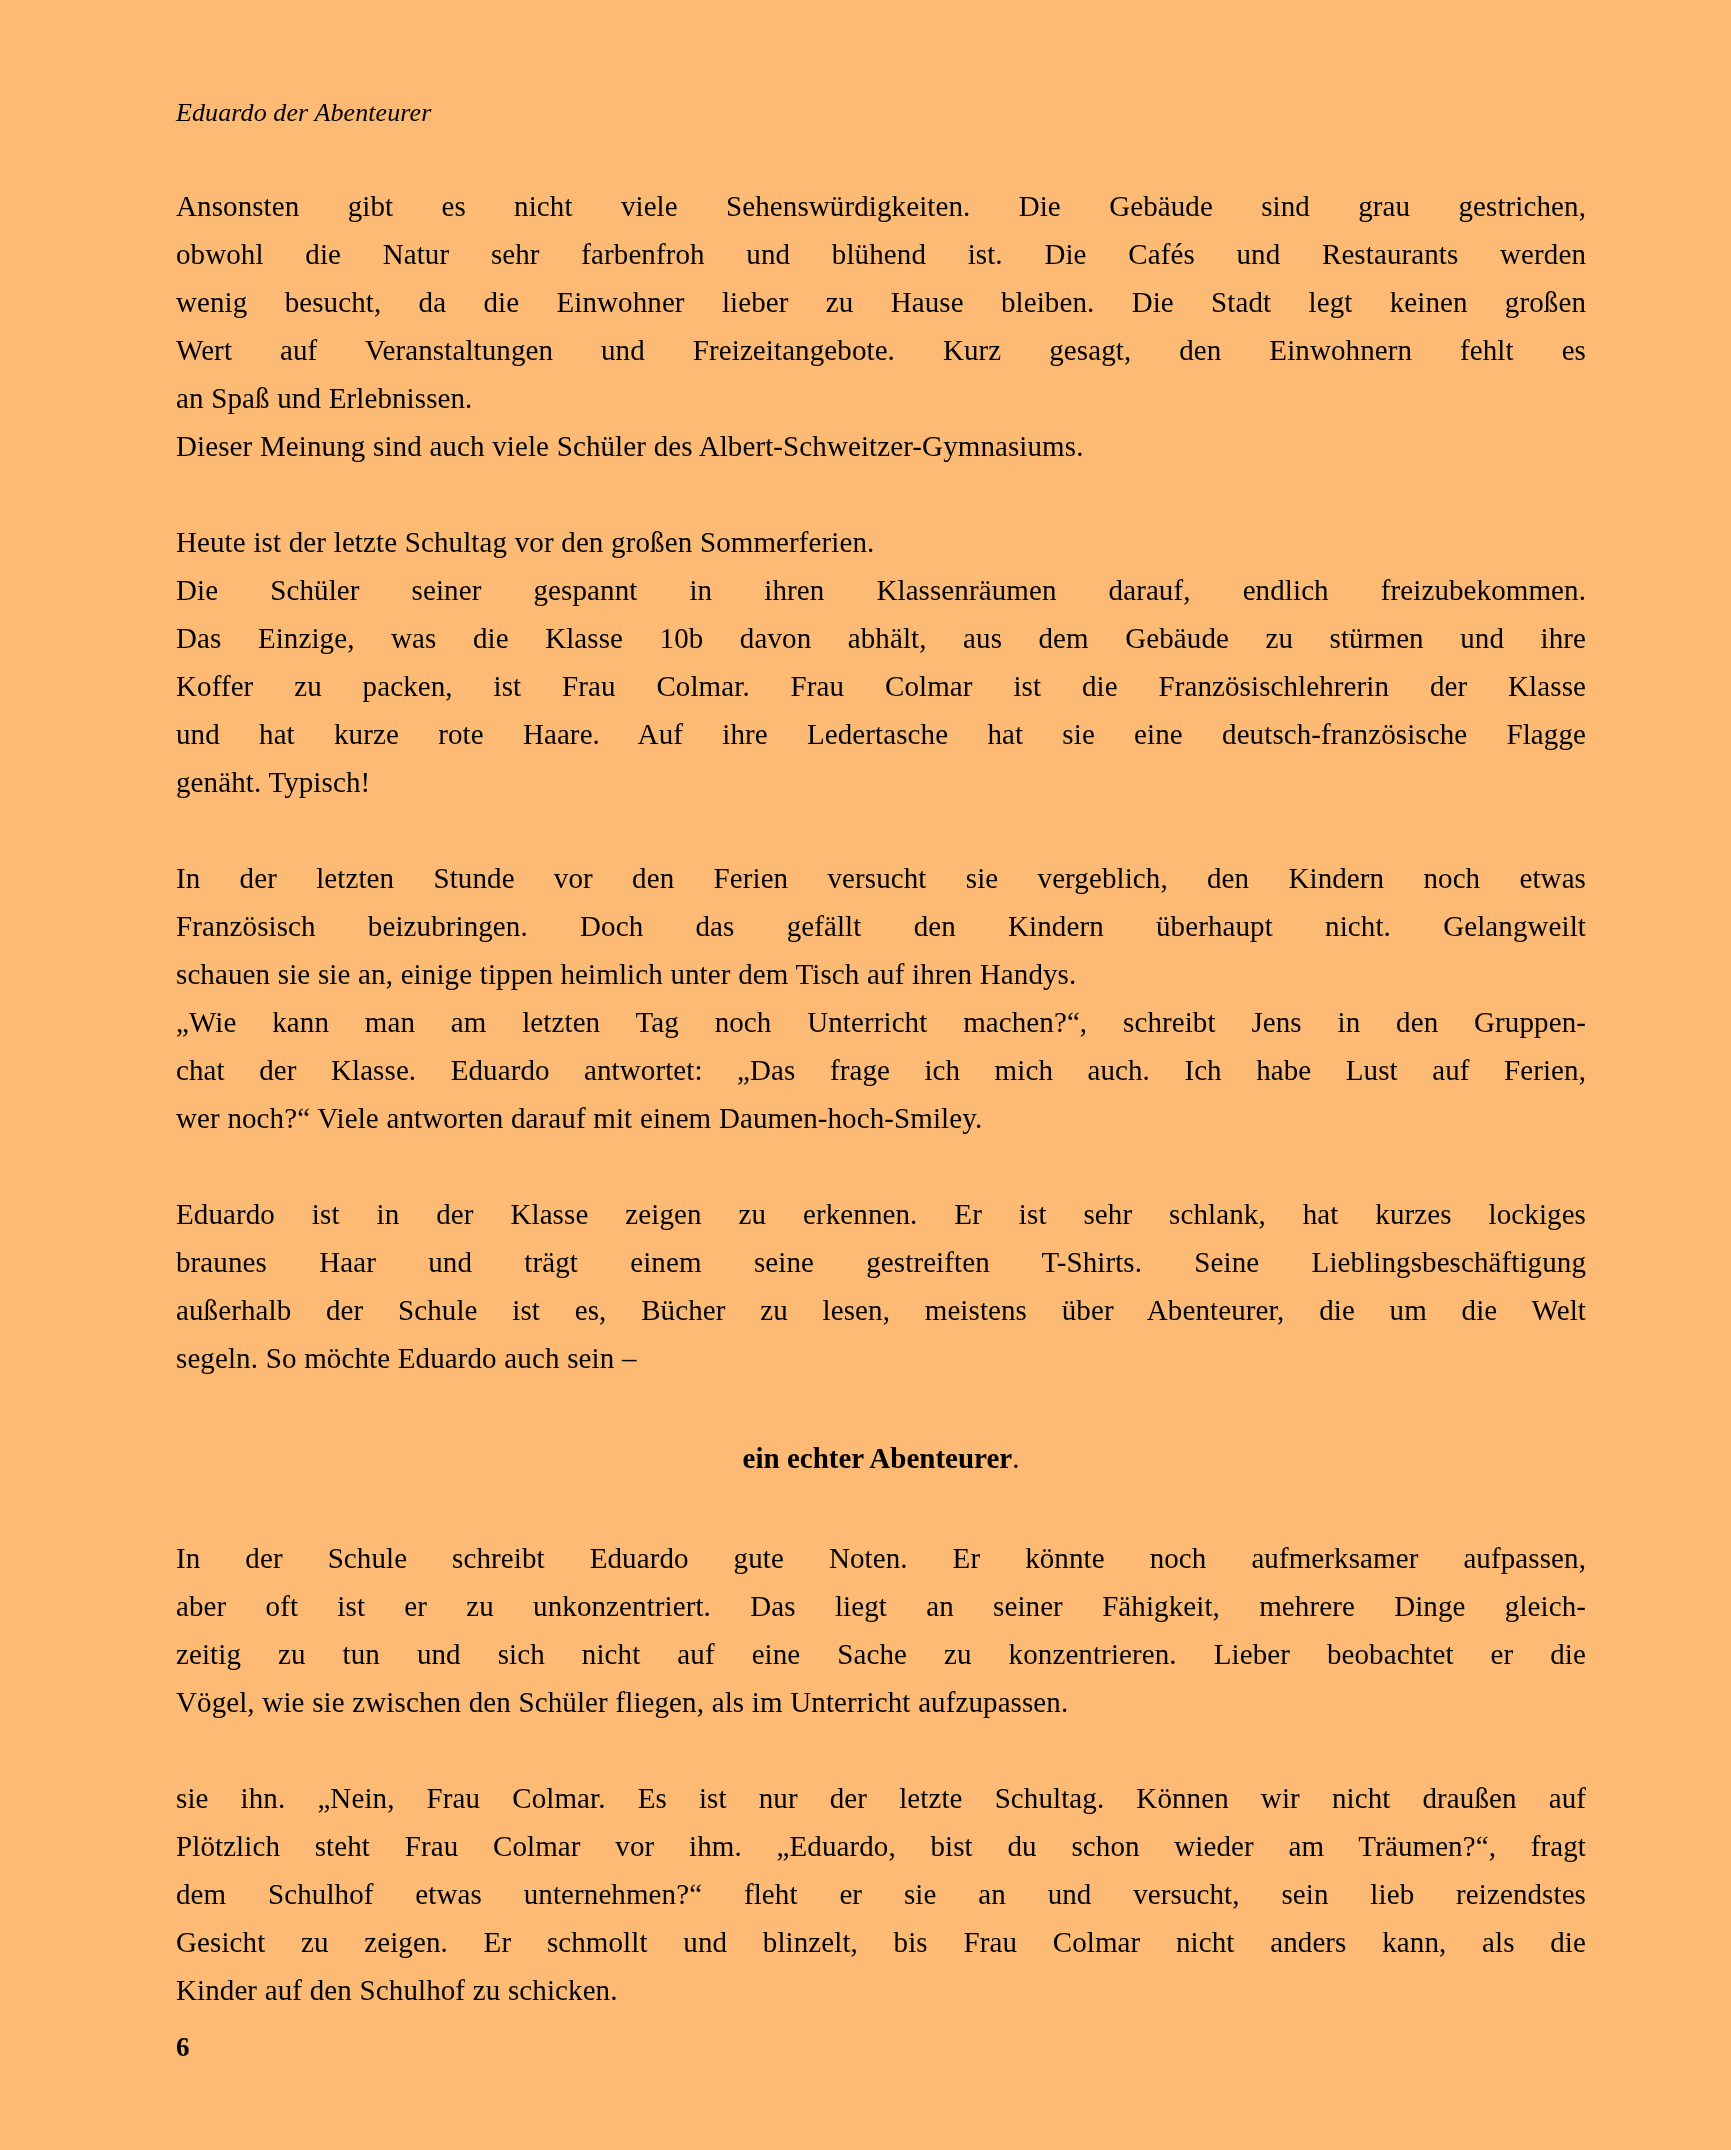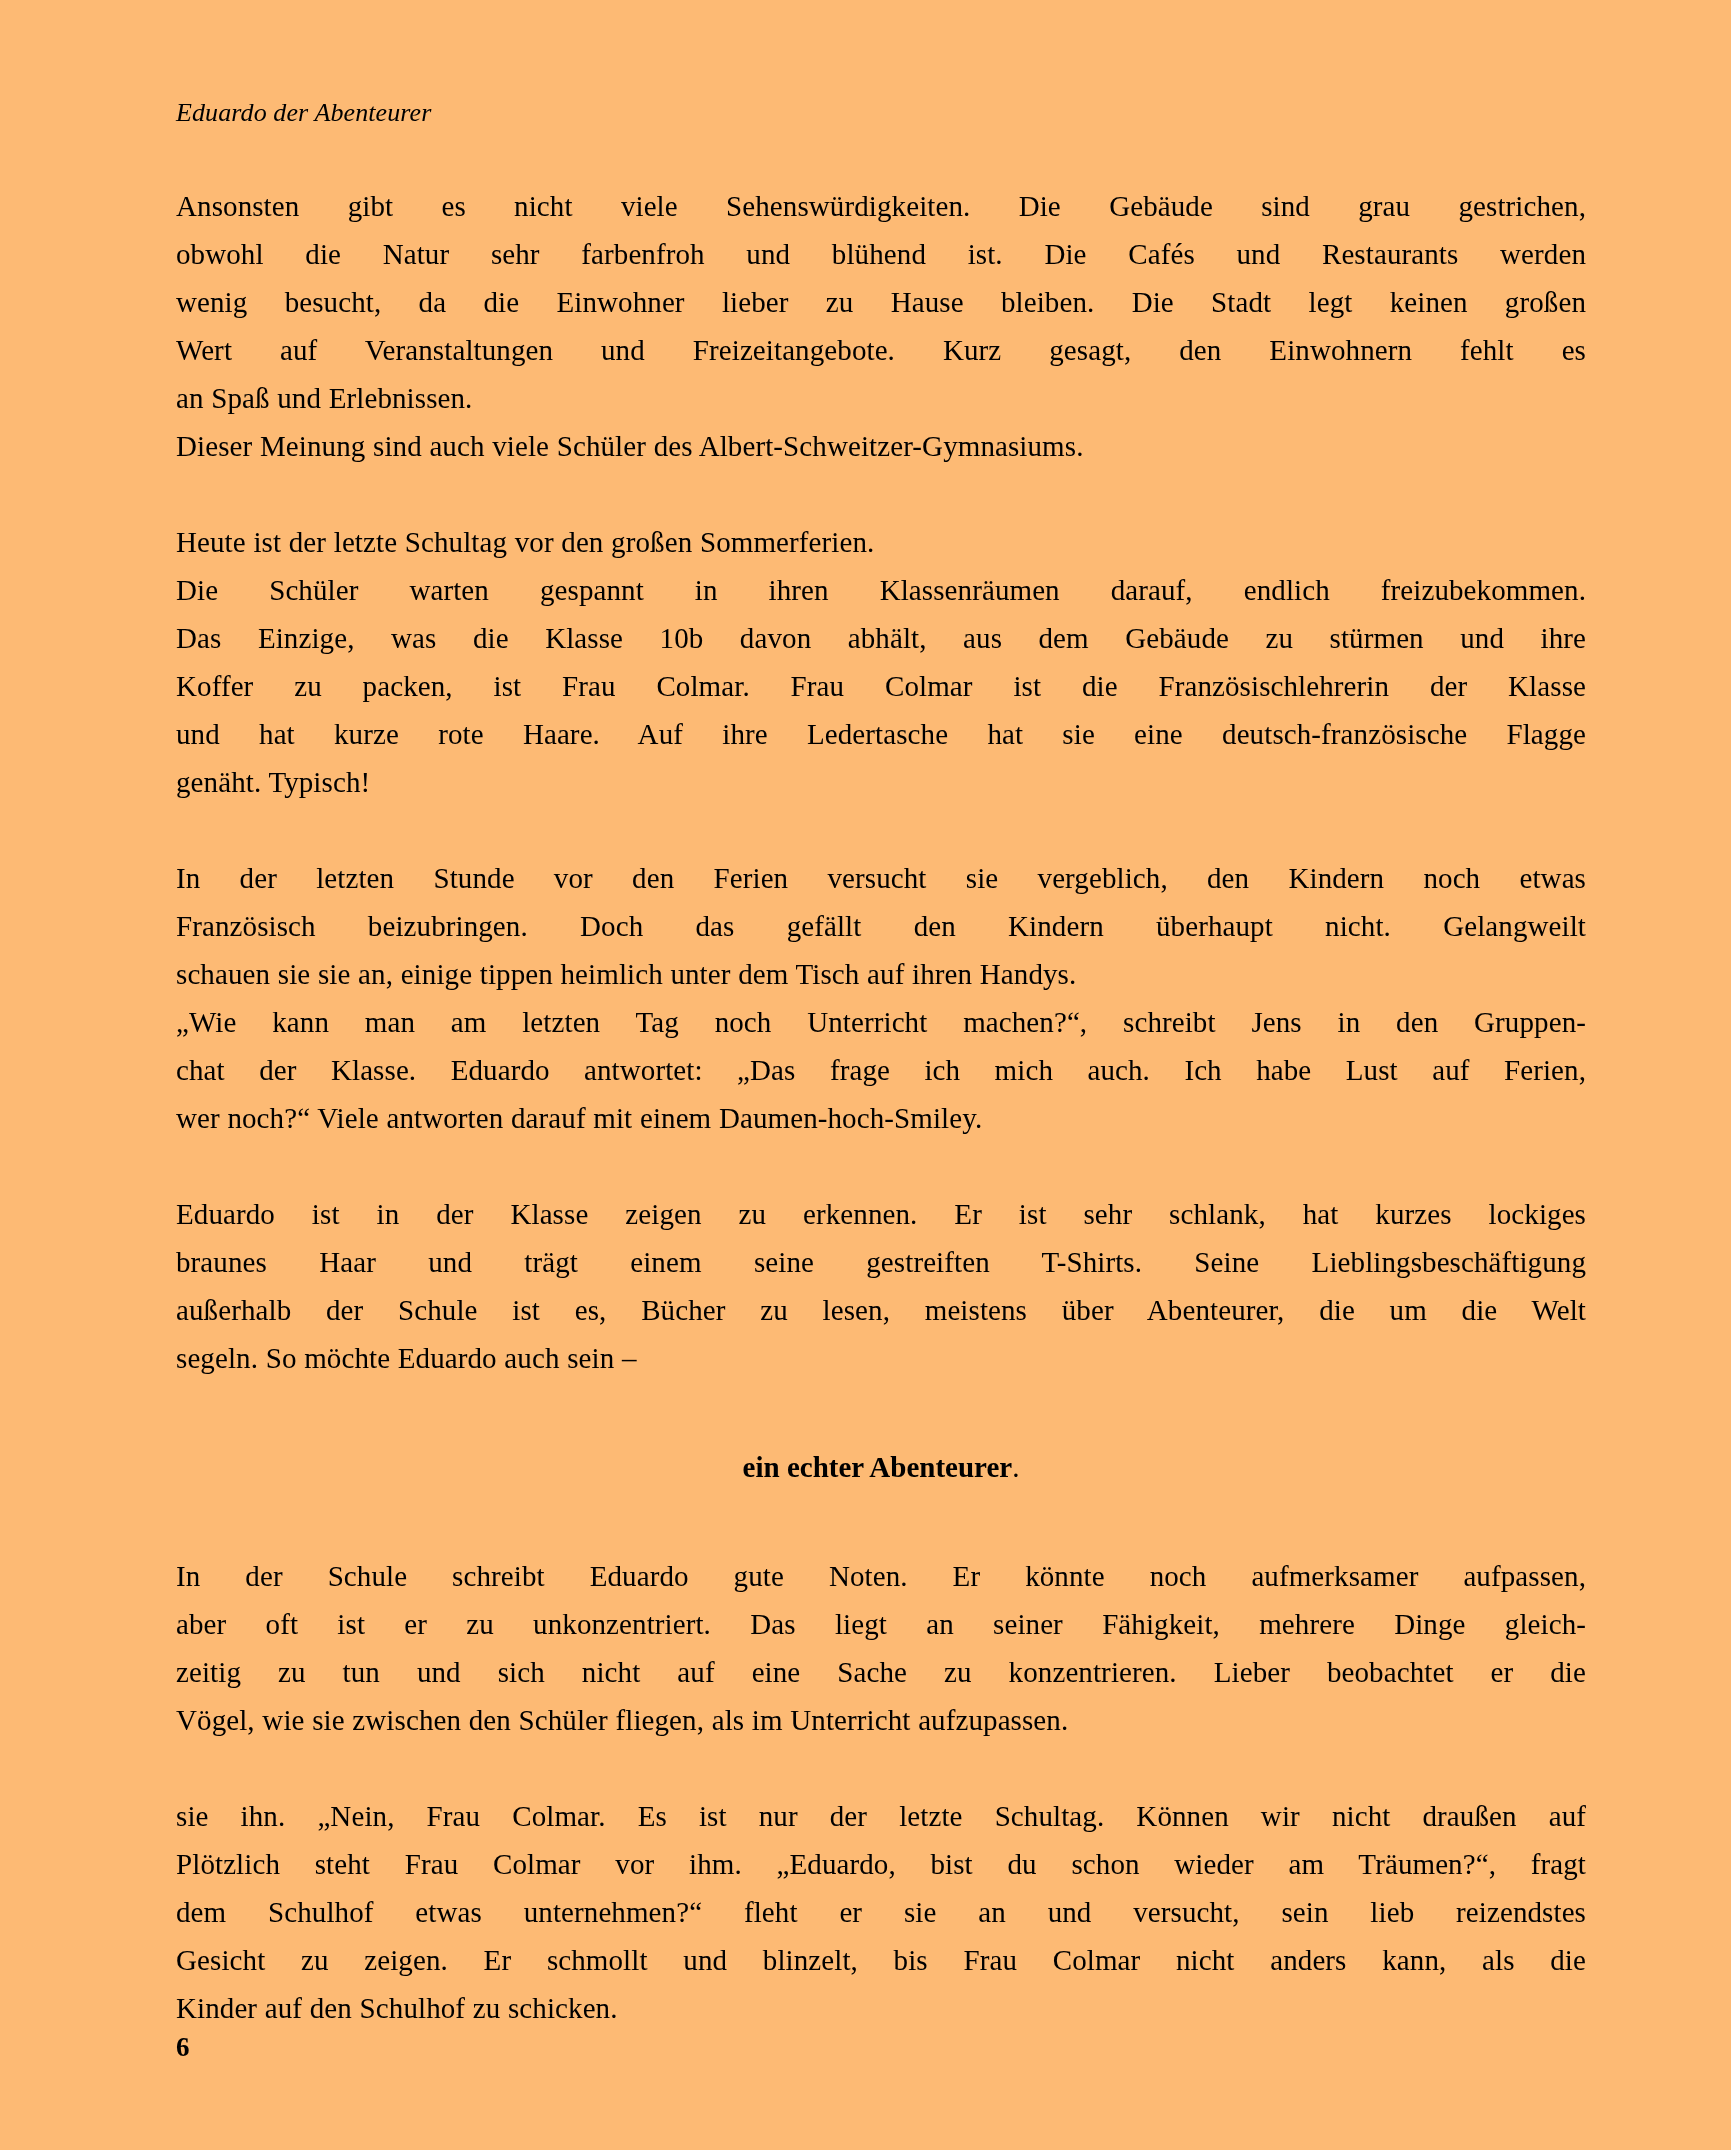--- a/index.html
+++ b/index.html
@@ -70,21 +70,21 @@
   }
   .line.last {
     text-align-last: left;
   }
 
   
   .display-line {
     font-size: 29px;
     line-height: 48px;
     text-align: center;
-    margin: 13px;
+    margin: 4px;
   }
   .display-line .bold {
     font-weight: bold;
   }
 
   
   .folio {
     position: absolute;
     left: 176px;
     top: 2034px;
@@ -106,21 +106,21 @@
         <span class="line">Ansonsten gibt es nicht viele Sehenswürdigkeiten. Die Gebäude sind grau gestrichen,</span>
         <span class="line">obwohl die Natur sehr farbenfroh und blühend ist. Die Cafés und Restaurants werden</span>
         <span class="line">wenig besucht, da die Einwohner lieber zu Hause bleiben. Die Stadt legt keinen großen</span>
         <span class="line">Wert auf Veranstaltungen und Freizeitangebote. Kurz gesagt, den Einwohnern fehlt es</span>
         <span class="line last">an Spaß und Erlebnissen.</span>
         <span class="line last">Dieser Meinung sind auch viele Schüler des Albert-Schweitzer-Gymnasiums.</span>
       </p>
       <div class="para-gap"></div>
       <p class="para">
         <span class="line last">Heute ist der letzte Schultag vor den großen Sommerferien.</span>
-        <span class="line">Die Schüler warten gespannt in ihren Klassenräumen darauf, endlich freizubekommen.</span>
+        <span class="line">Die Schüler seiner gespannt in ihren Klassenräumen darauf, endlich freizubekommen.</span>
         <span class="line">Das Einzige, was die Klasse 10b davon abhält, aus dem Gebäude zu stürmen und ihre</span>
         <span class="line">Koffer zu packen, ist Frau Colmar. Frau Colmar ist die Französischlehrerin der Klasse</span>
         <span class="line">und hat kurze rote Haare. Auf ihre Ledertasche hat sie eine deutsch-französische Flagge</span>
         <span class="line last">genäht. Typisch!</span>
       </p>
       <div class="para-gap"></div>
       <p class="para">
         <span class="line">In der letzten Stunde vor den Ferien versucht sie vergeblich, den Kindern noch etwas</span>
         <span class="line">Französisch beizubringen. Doch das gefällt den Kindern überhaupt nicht. Gelangweilt</span>
         <span class="line last">schauen sie sie an, einige tippen heimlich unter dem Tisch auf ihren Handys.</span>

